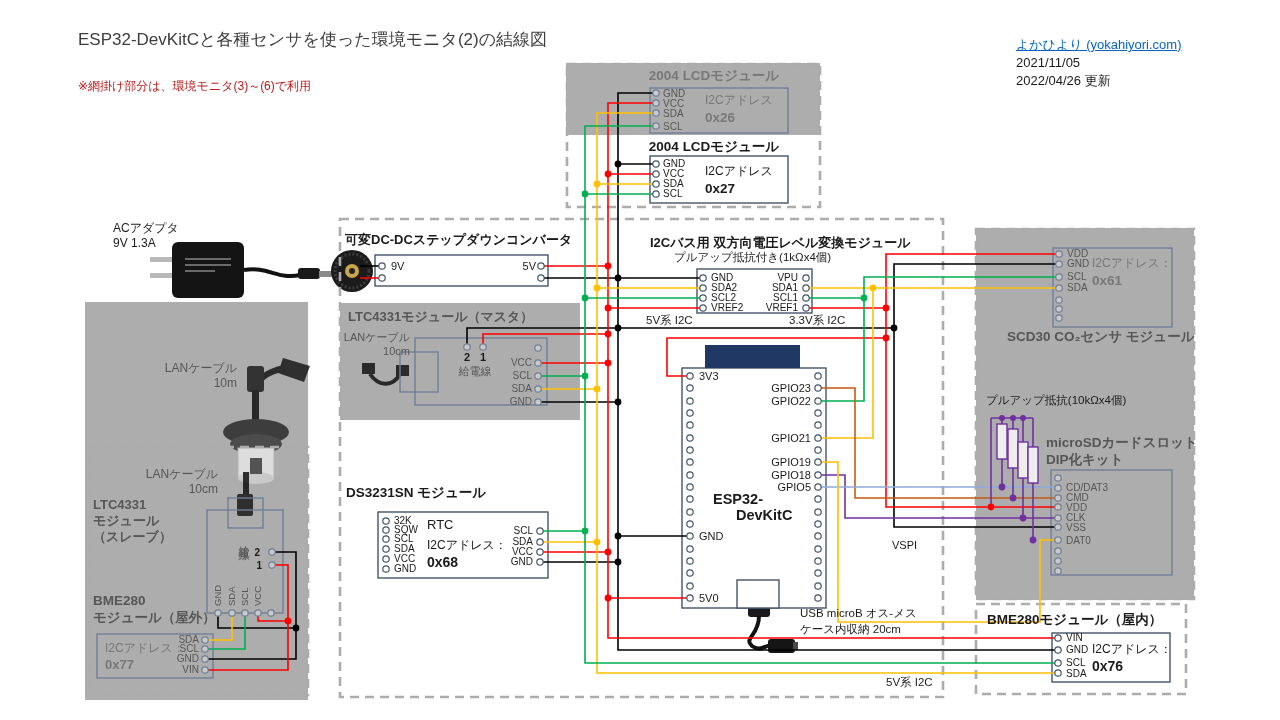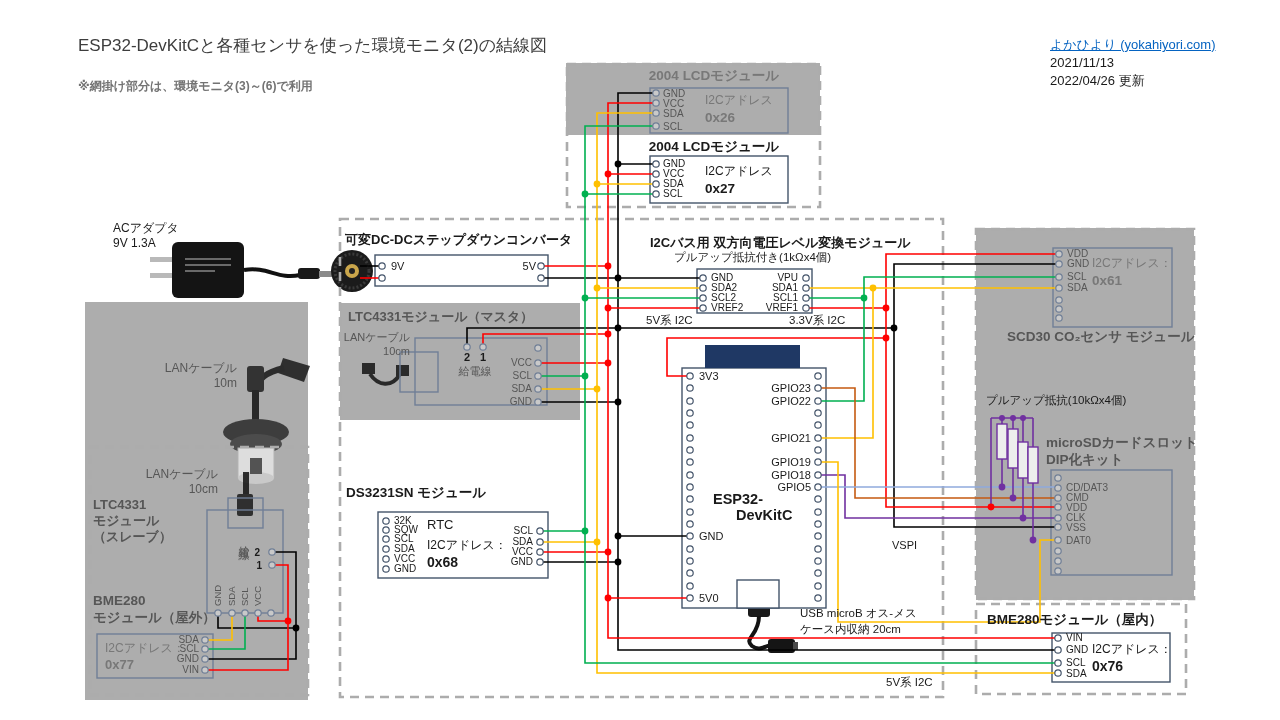--- a/index.html
+++ b/index.html
@@ -1,21 +1,21 @@
 <!DOCTYPE html>
 <html><head>
 <meta charset="utf-8">
 <style>
   html,body{margin:0;padding:0;background:#fff;}
   #stage{position:relative;width:1280px;height:720px;background:#fff;overflow:hidden;
          font-family:"Liberation Sans","DejaVu Sans",sans-serif;}
   .abs{position:absolute;}
-  #page-title{left:78px;top:34px;font-size:17px;color:#3d3d3d;}
-  #page-note{left:78px;top:78px;font-size:12px;color:#737373;font-weight:bold;}
-  #credit{left:1016px;top:36px;font-size:13px;color:#1a1a1a;line-height:18px;margin-left:34px;}
+  #page-title{left:78px;top:28px;font-size:17px;color:#3d3d3d;}
+  #page-note{left:78px;top:78px;font-size:12px;color:#b91c1c;}
+  #credit{left:1016px;top:36px;font-size:13px;color:#1a1a1a;line-height:18px;}
   #credit a{color:#0563C1;text-decoration:underline;cursor:pointer;}
   #slave-feed{left:236px;top:537px;writing-mode:vertical-rl;text-orientation:upright;
               font-size:11px;color:#565656;letter-spacing:2px;}
   svg{position:absolute;left:0;top:0;}
   svg text{font-family:"Liberation Sans","DejaVu Sans",sans-serif;fill:#1a1a1a;}
   .w{fill:none;stroke-width:1.6;}
   .wk{stroke:#000000}.wr{stroke:#FF0000}.wy{stroke:#FFC000}.wg{stroke:#00B050}
   .wbr{stroke:#C55A11}.wp{stroke:#7030A0}.wbl{stroke:#8FAADC}
   .bx{fill:#ffffff;stroke:#44546A;stroke-width:1.4;}
   .bxg{fill:none;stroke:#6F7E96;stroke-width:1.4;}
@@ -493,17 +493,17 @@
     <text x="1092" y="671" class="t14 b">0x76</text>
 
     <text x="886" y="686" class="t115" fill="#333">5V系 I2C</text>
   </g>
 </svg>
 
   <div class="abs" id="page-title">ESP32-DevKitCと各種センサを使った環境モニタ(2)の結線図</div>
   <div class="abs" id="page-note">※網掛け部分は、環境モニタ(3)～(6)で利用</div>
   <div class="abs" id="credit">
     <a>よかひより (yokahiyori.com)</a><br>
-    <span>2021/11/13</span><br>
+    <span>2021/11/05</span><br>
     <span>2022/04/26 更新</span>
   </div>
   <div class="abs" id="slave-feed">給電線</div>
 </div>
 
 </body></html>

